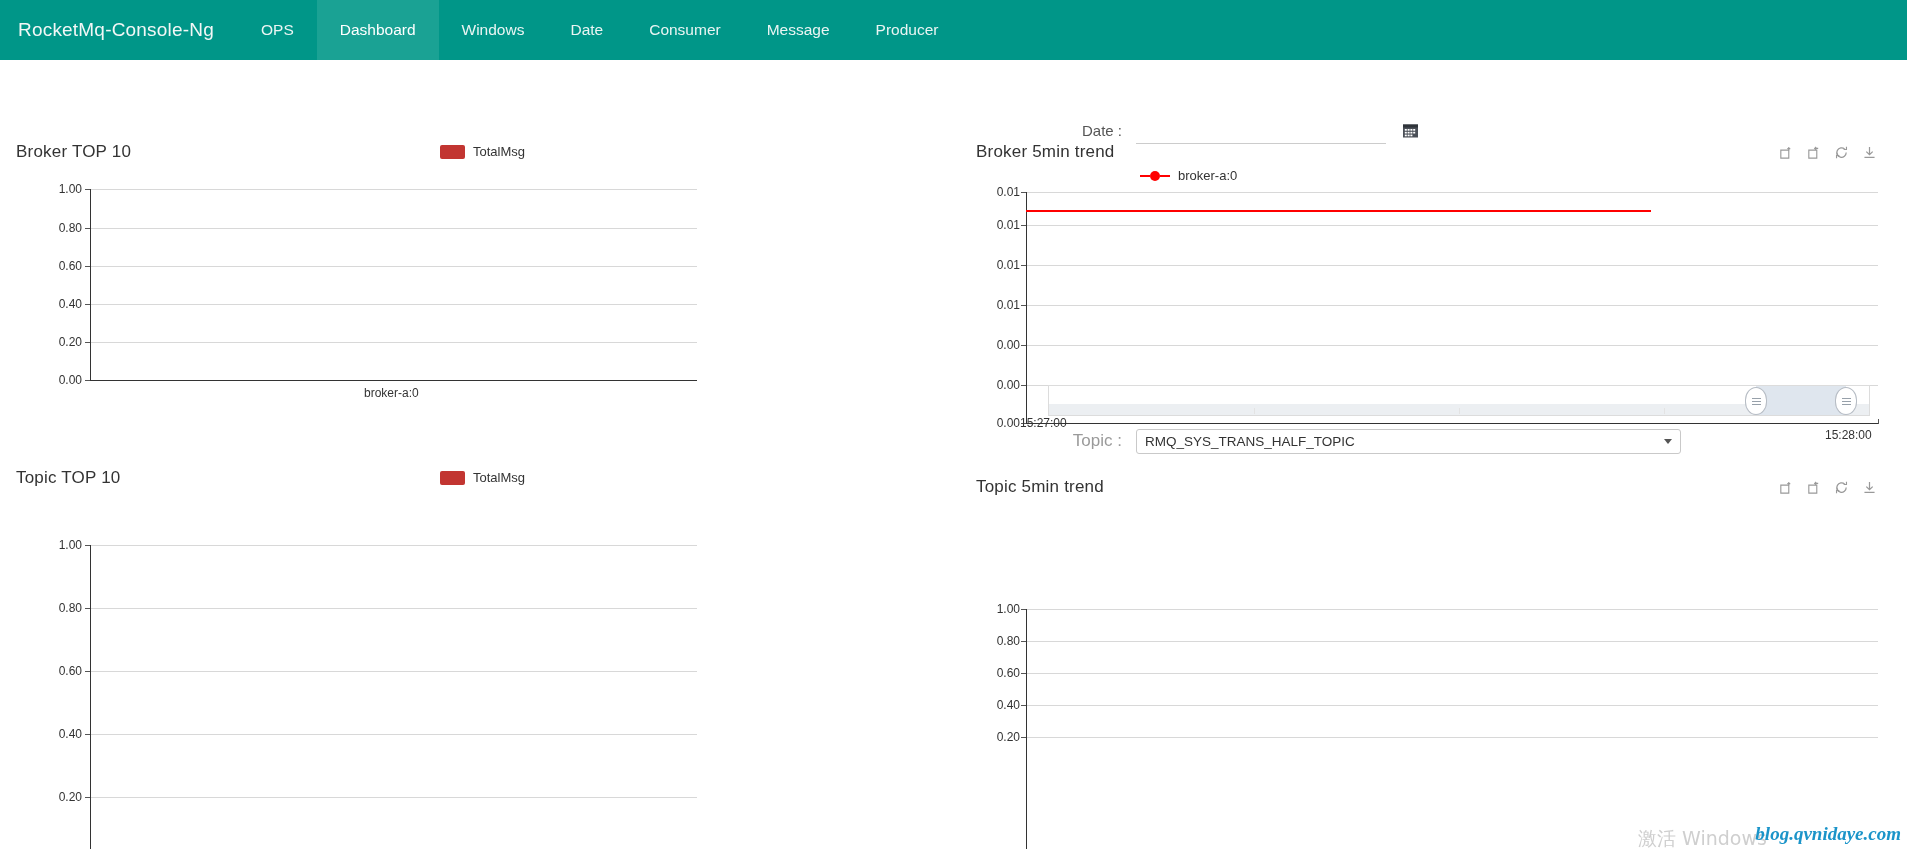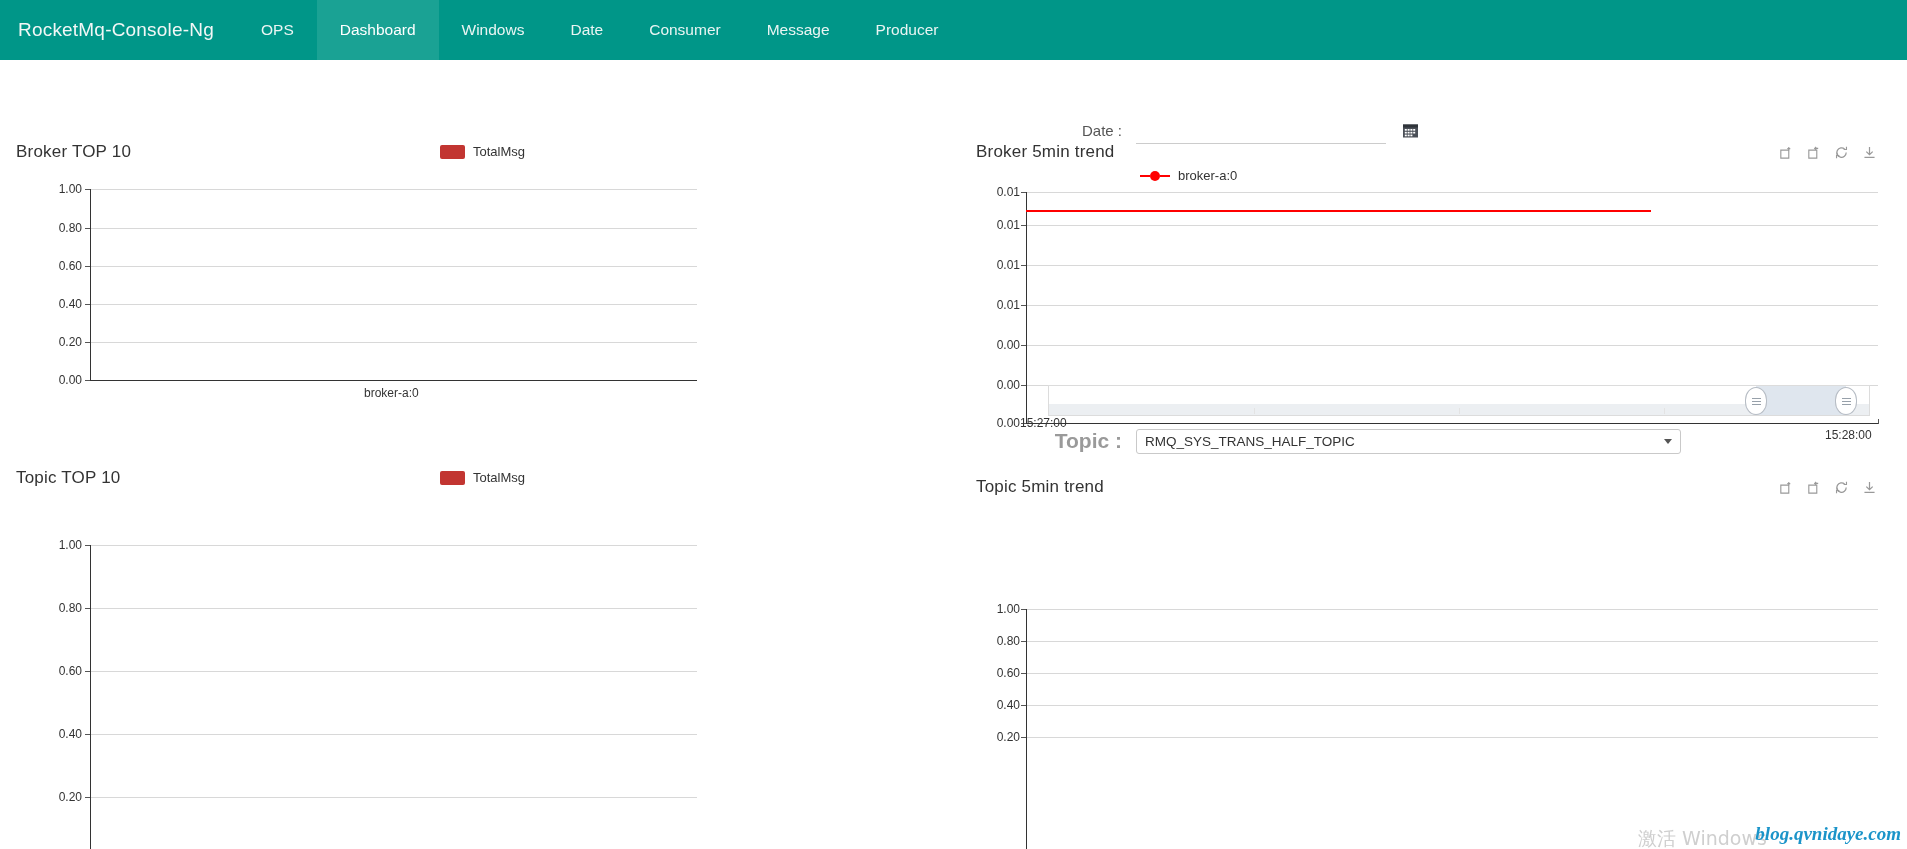--- a/index.html
+++ b/index.html
@@ -117,21 +117,21 @@
   .dz-handle i {
     display:block; width:9px; height:1px; background:#97a0aa;
     box-shadow:0 3px 0 #97a0aa, 0 -3px 0 #97a0aa;
   }
   .dz-tickline { position:absolute; top:22px; width:1px; height:6px; background:#e3e3e3; }
 
   
   .topic-row {
     position:absolute; display:flex; align-items:center; height:26px;
   }
-  .topic-label { width:176px; text-align:right; padding-right:14px; color:#9a9a9a; font-size:21px;font-weight:bold; }
+  .topic-label { width:176px; text-align:right; padding-right:14px; color:#9a9a9a; font-size:17px; }
   .topic-select {
     width:545px; height:25px; border:1px solid #c9c9c9; border-radius:3px;
     background:#fff; font-size:13.5px; color:#333; padding:0 8px;
     font-family:"Liberation Sans", sans-serif;
     appearance:none; -webkit-appearance:none; outline:none; cursor:pointer;
   }
   .sel-wrap { position:relative; }
   .sel-caret {
     position:absolute; right:9px; top:50%; margin-top:-2px;
     width:0;height:0;border-left:4px solid transparent;border-right:4px solid transparent;

